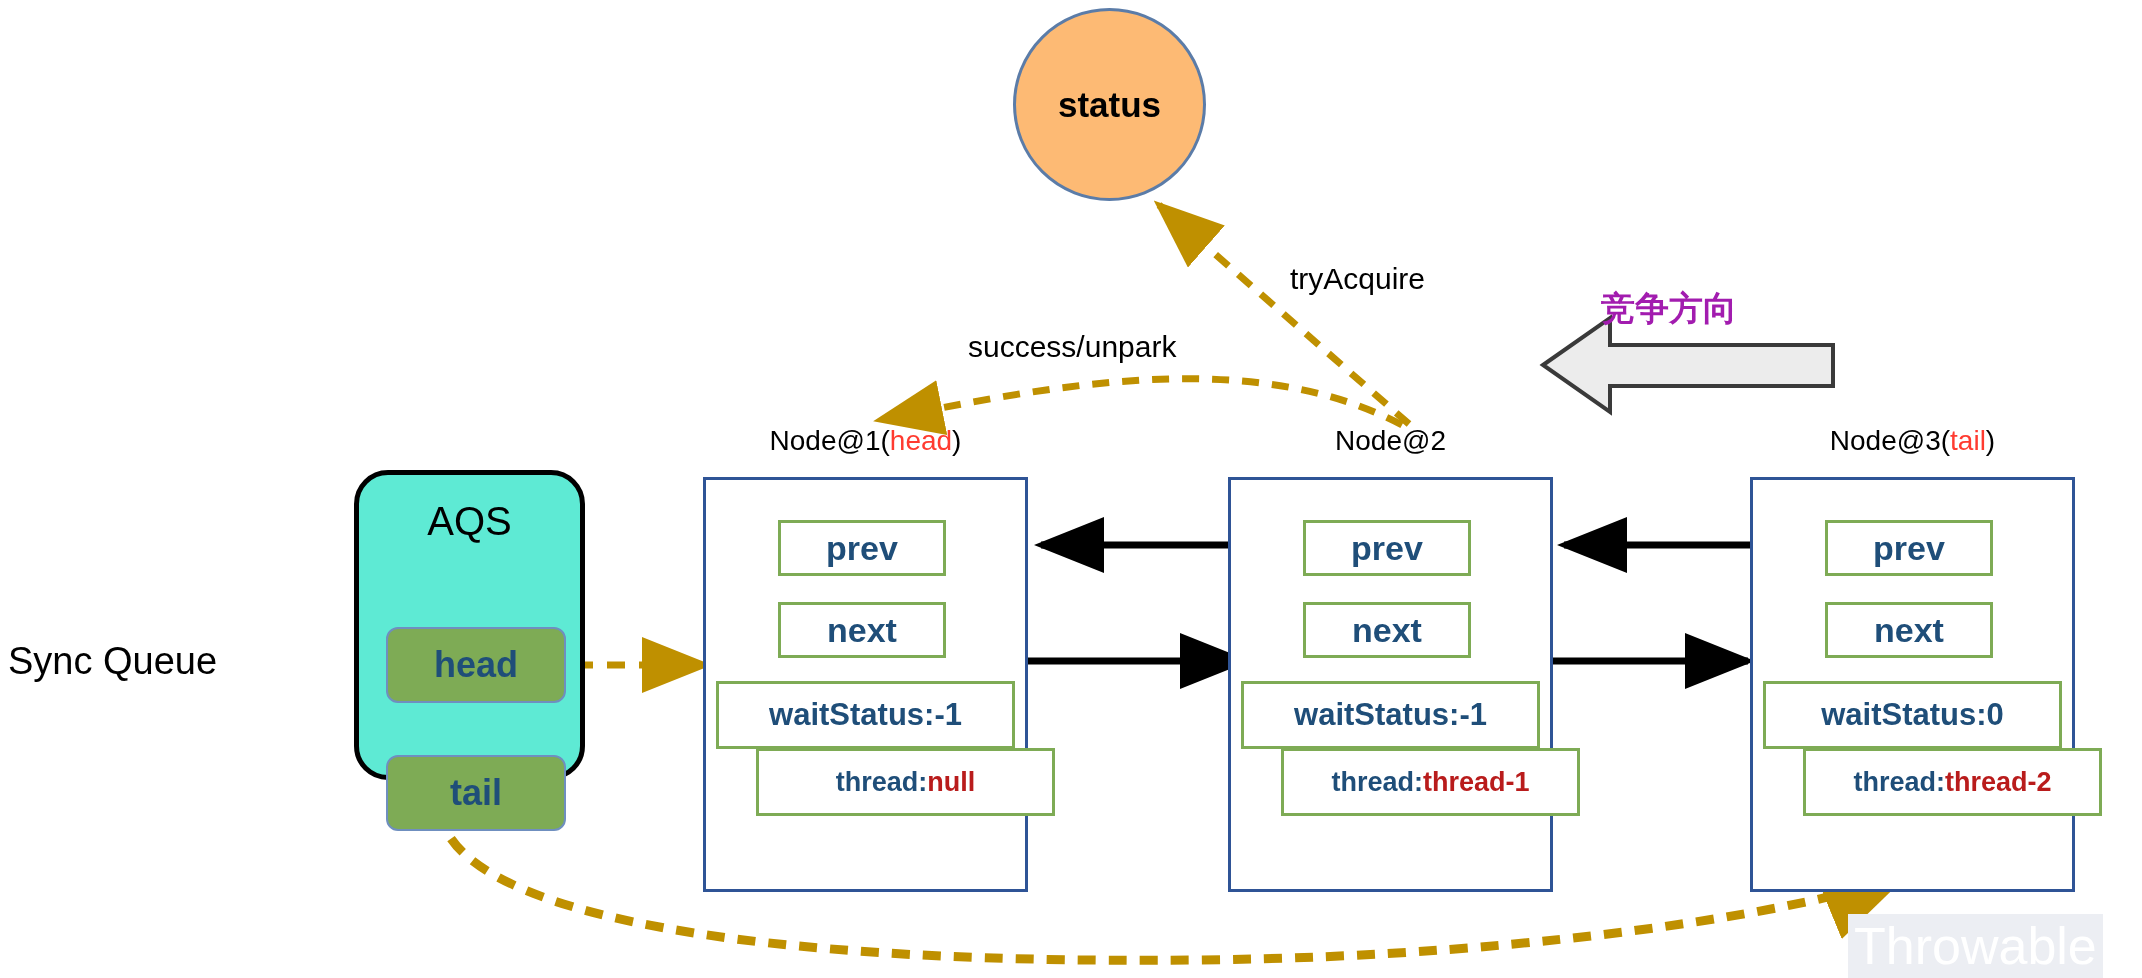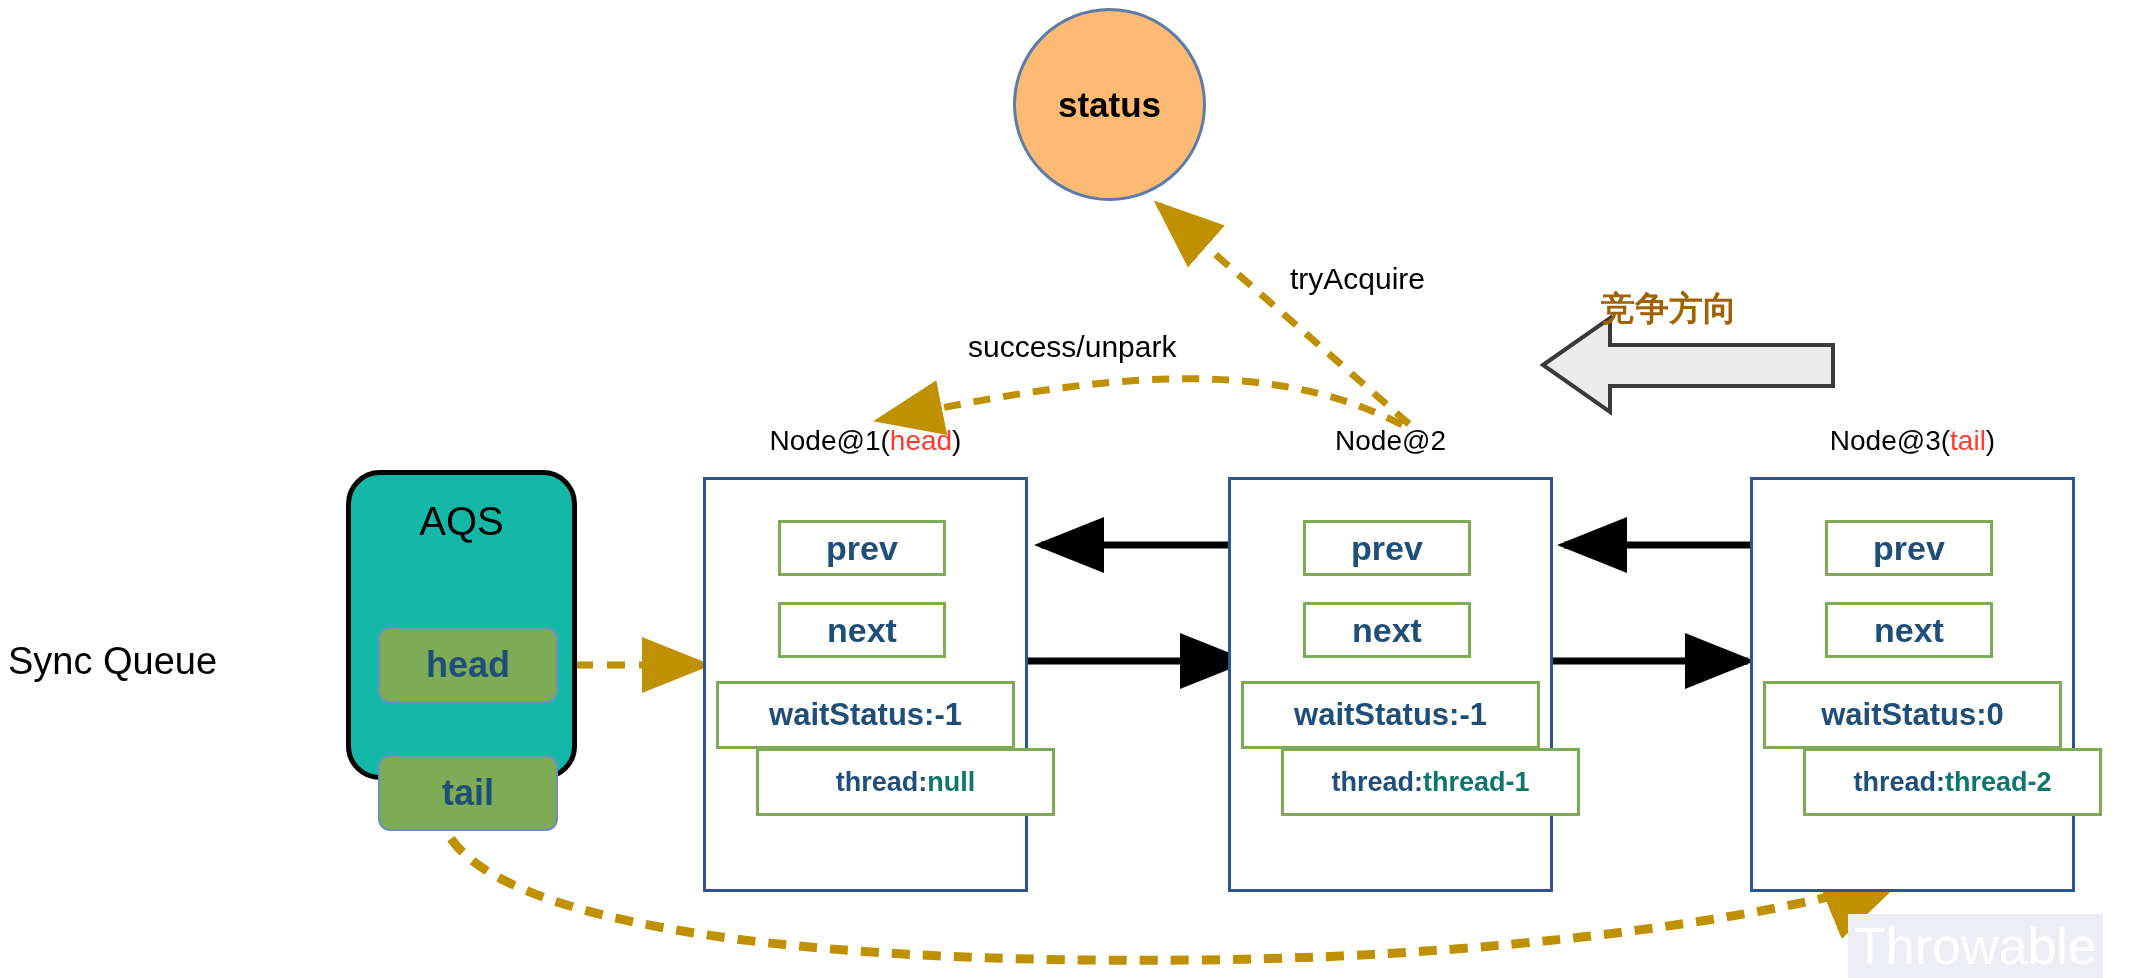--- a/index.html
+++ b/index.html
@@ -32,27 +32,27 @@
     left: 8px;
     top: 640px;
     font-size: 38px;
     color: #000000;
     white-space: nowrap;
   }
 
   
   .aqs-box {
     position: absolute;
-    left: 346px;
+    left: 354px;
     top: 470px;
     width: 231px;
     height: 310px;
     border: 5px solid #000000;
     border-radius: 34px;
-    background: #14b8a6;
+    background: #5eead4;
     box-sizing: border-box;
   }
   .aqs-title {
     position: absolute;
     left: 0;
     top: 24px;
     width: 100%;
     text-align: center;
     font-size: 40px;
     color: #000000;
@@ -117,34 +117,34 @@
   .field.ptr.prev { top: 40px; }
   .field.ptr.next { top: 122px; }
   .field.wide {
     left: 10px;
     width: 299px;
     height: 68px;
     font-size: 31px;
   }
   .field.wide.ws { top: 201px; }
   .field.wide.th { top: 268px; font-size: 27px; margin-left: 40px; }
-  .field .val-red { color: #0f766e; text-align: right; }
+  .field .val-red { color: #b91c1c; text-align: right; }
 
   
   .arrow-label {
     position: absolute;
     font-size: 30px;
     color: #000000;
     white-space: nowrap;
   }
   .cn-label {
     position: absolute;
     font-size: 34px;
     font-weight: bold;
-    color: #a16207;
+    color: #a21caf;
     white-space: nowrap;
   }
 
   
   .status-circle {
     position: absolute;
     left: 1013px;
     top: 8px;
     width: 193px;
     height: 193px;

